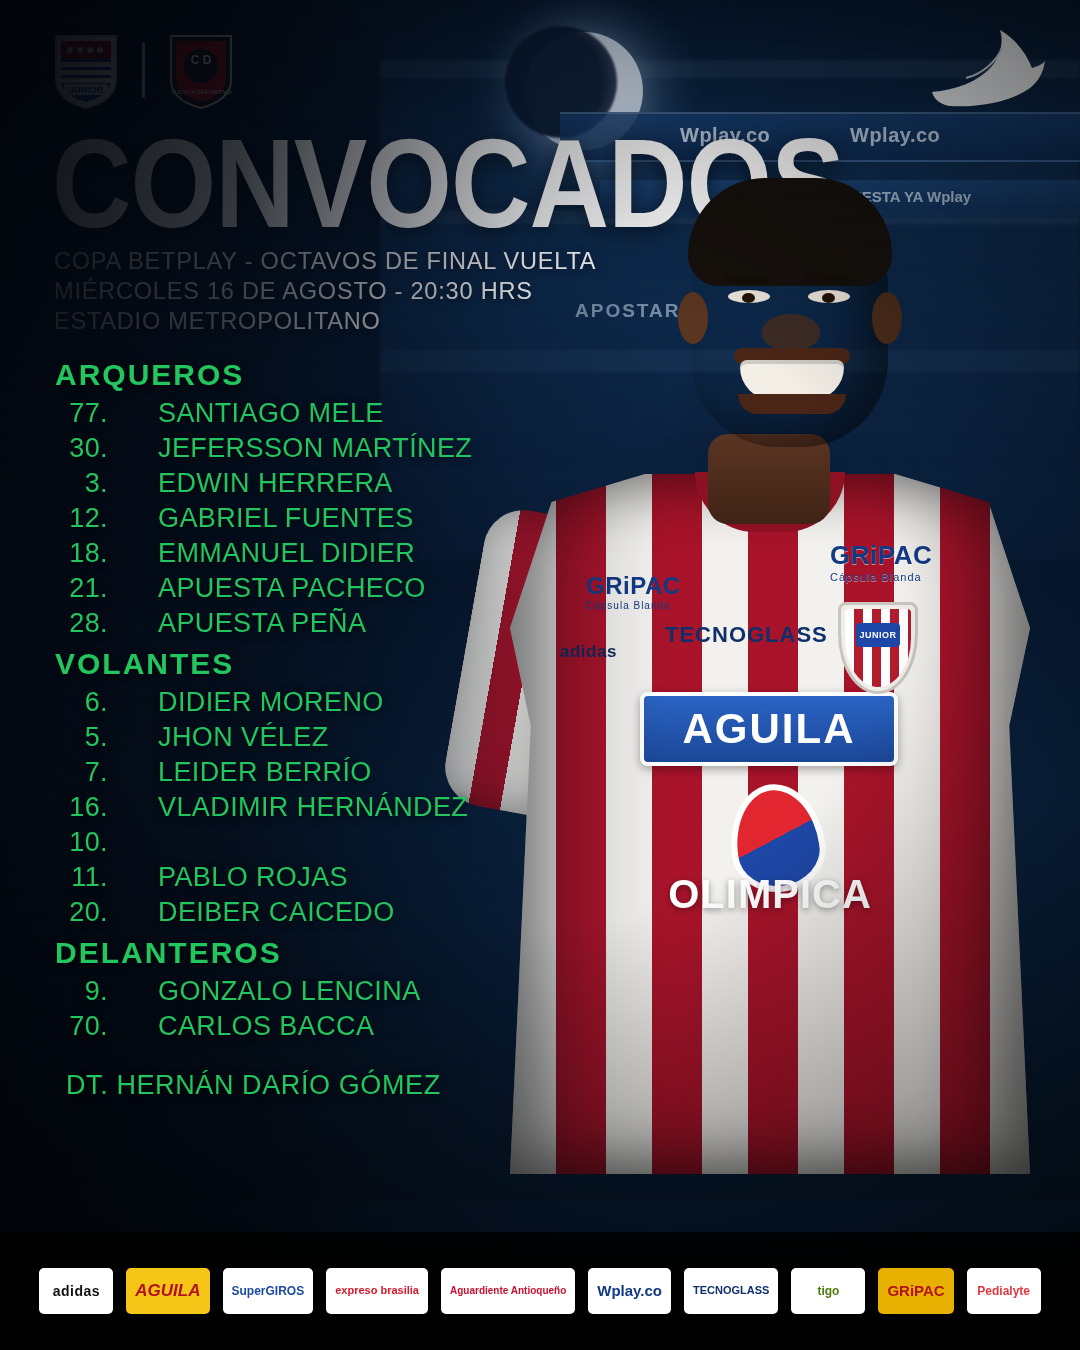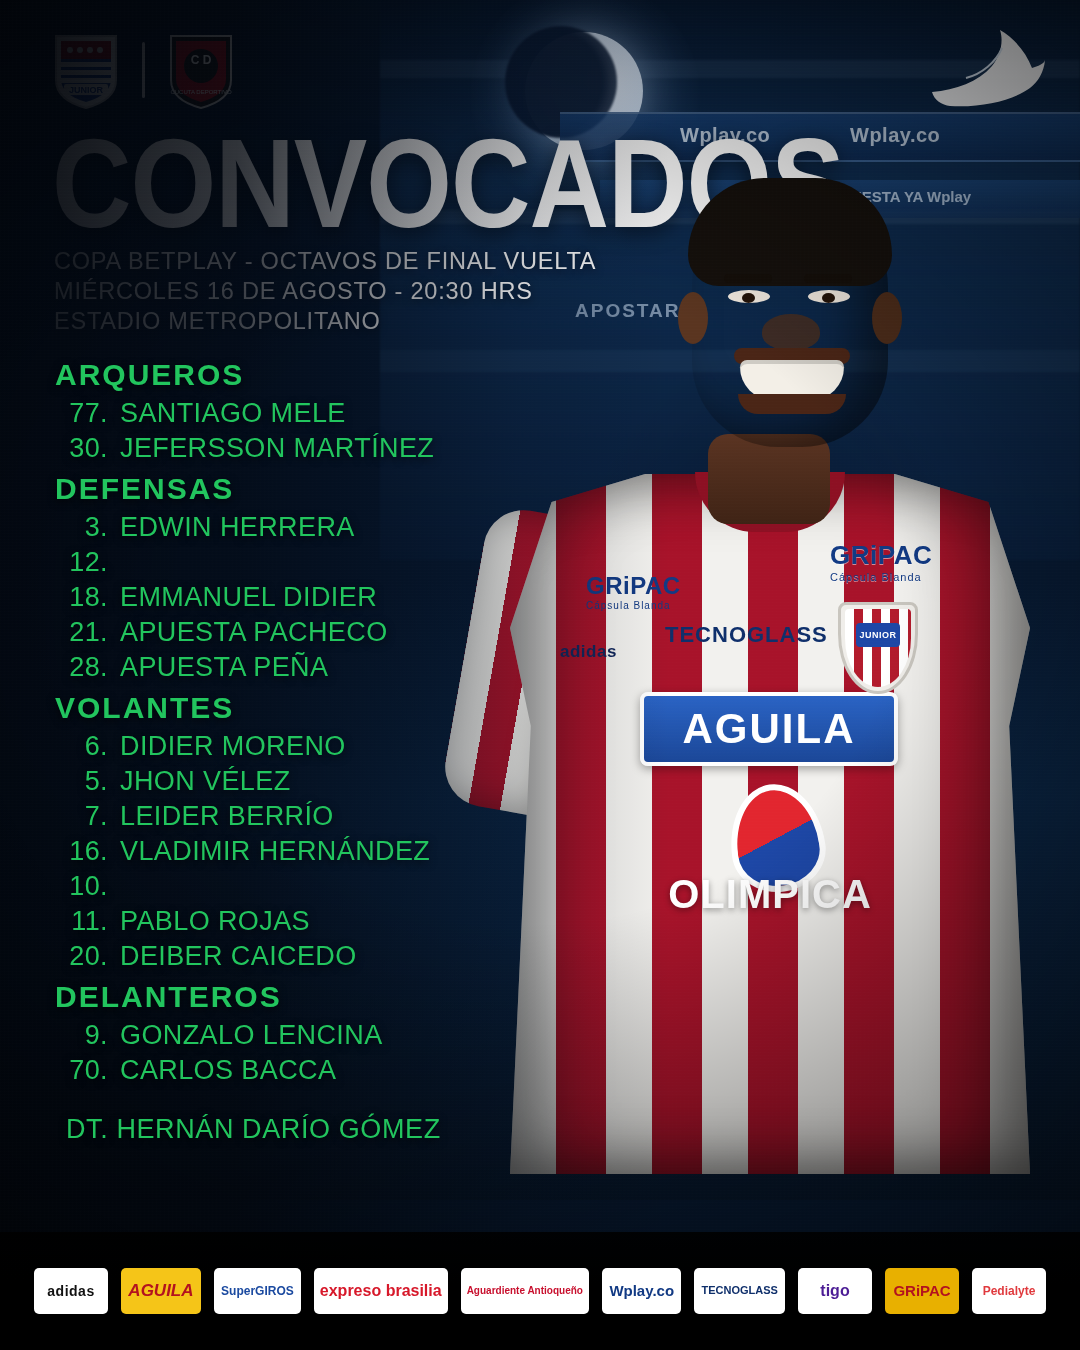--- a/index.html
+++ b/index.html
@@ -159,20 +159,21 @@
     letter-spacing:2px;
     margin: 6px 0 4px 3px;
   }
   .player {
     display:flex;
     align-items:flex-end;
     font-size:27px;
     font-weight:400;
     letter-spacing:0.4px;
     line-height:35px;
+    gap:38px;
   }
   .player .num {
     width: 56px;
     text-align:right;
     padding-right:12px;
     flex: 0 0 auto;
   }
   .player .pname { white-space:nowrap; }
   .coach {
     margin-top: 26px;
@@ -315,25 +316,25 @@
     display:flex; align-items:center; justify-content:center;
     font-size:13px; font-weight:700;
     color:#111; background:#fff;
     padding: 0 9px; text-align:center; line-height:1.05;
     box-sizing:border-box;
     white-space:nowrap;
   }
   .sp.adidas { color:#111; font-size:14px; letter-spacing:.5px; }
   .sp.aguila { background:#f5c518; color:#b3121f; font-size:17px; font-style:italic; }
   .sp.supergiros { color:#1b4aa0; font-size:12px; }
-  .sp.expreso { color:#d7182a; font-size:16px; }
+  .sp.expreso { color:#d7182a; font-size:11px; }
   .sp.aguardiente { color:#c8102e; font-size:10px; }
   .sp.wplay { color:#123a84; font-size:15px; }
   .sp.tecnoglass { color:#0f2f6b; font-size:11px; }
-  .sp.tigo { color:#4c1d95; font-size:16px; }
+  .sp.tigo { color:#4d7c0f; font-size:12px; }
   .sp.gripac { background:#e8b000; color:#b3121f; font-size:15px; }
   .sp.pedialyte { color:#e03a3e; font-size:12px; }
 </style>
 </head>
 <body>
 
 <div id="poster">
 
   <div class="bg-base"></div>
   <div class="bg-stands">
@@ -456,27 +457,27 @@
         <span class="num">77.</span>
         <span class="pname">SANTIAGO MELE</span>
       </div>
       <div class="player">
         <span class="num">30.</span>
         <span class="pname">JEFERSSON MARTÍNEZ</span>
       </div>
     </div>
 
     <div>
-      <div class="group-head">DEFENSAS</div>
       <div class="player">
         <span class="num">3.</span>
         <span class="pname">EDWIN HERRERA</span>
       </div>
       <div class="player">
         <span class="num">12.</span>
+        <span class="pname">GABRIEL FUENTES</span>
       </div>
       <div class="player">
         <span class="num">18.</span>
         <span class="pname">EMMANUEL DIDIER</span>
       </div>
       <div class="player">
         <span class="num">21.</span>
         <span class="pname">APUESTA PACHECO</span>
       </div>
       <div class="player">

